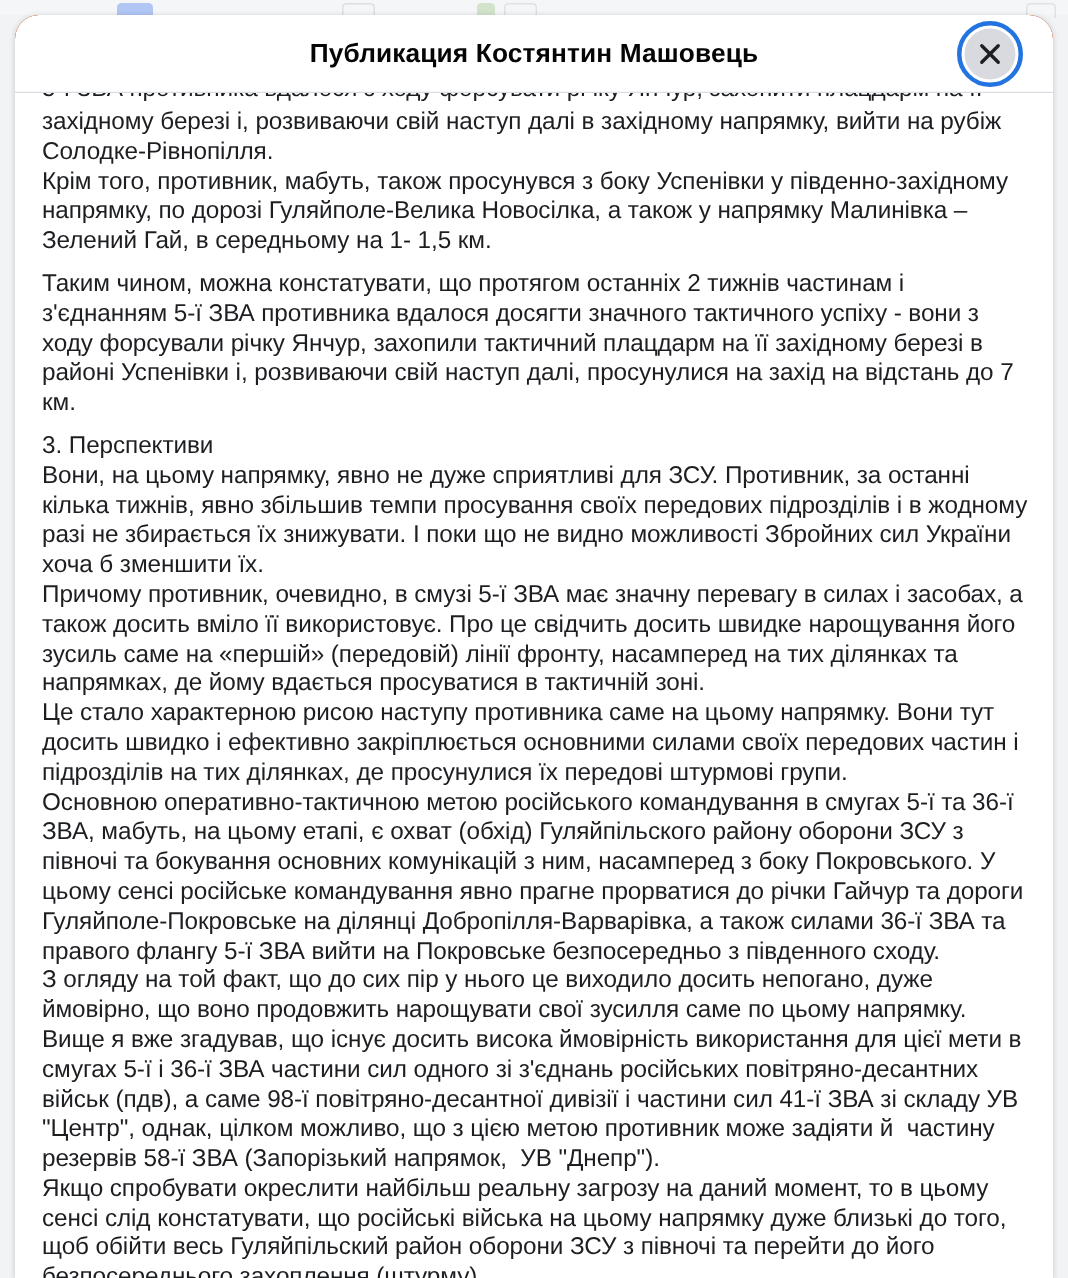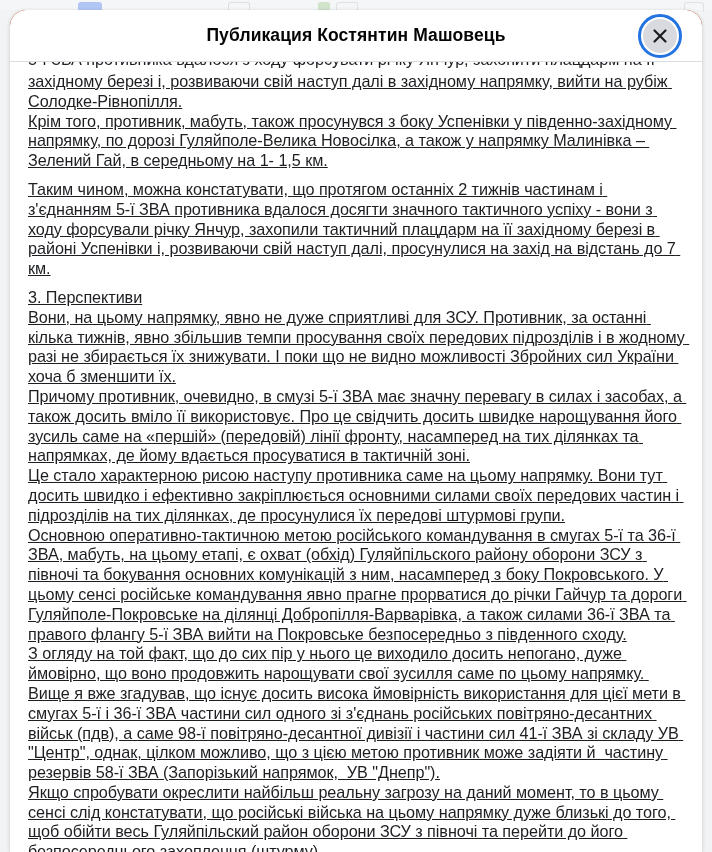--- a/index.html
+++ b/index.html
@@ -54,21 +54,21 @@
   }
   .post-text {
     font-size:16.2px; line-height:19.8px; color:#1c1e21;
     letter-spacing:-0.05px;
     white-space:pre-wrap;
   }
   .clipped-line {
     height:9px; overflow:hidden; position:relative;
   }
   .clipped-line .post-text { position:relative; top:-12px; white-space:nowrap; }
-  .post-paragraph { margin-top:9px;text-decoration:underline; }
+  .post-paragraph { margin-top:9px; }
   .post-paragraph.first { margin-top:1px; }
 </style>
 </head>
 <body>
 
 <div class="topbar">
   <span class="tb-icon tb-blue"></span>
   <span class="tb-icon tb-people"></span>
   <span class="tb-icon tb-green"></span>
   <span class="tb-icon tb-play"></span>

